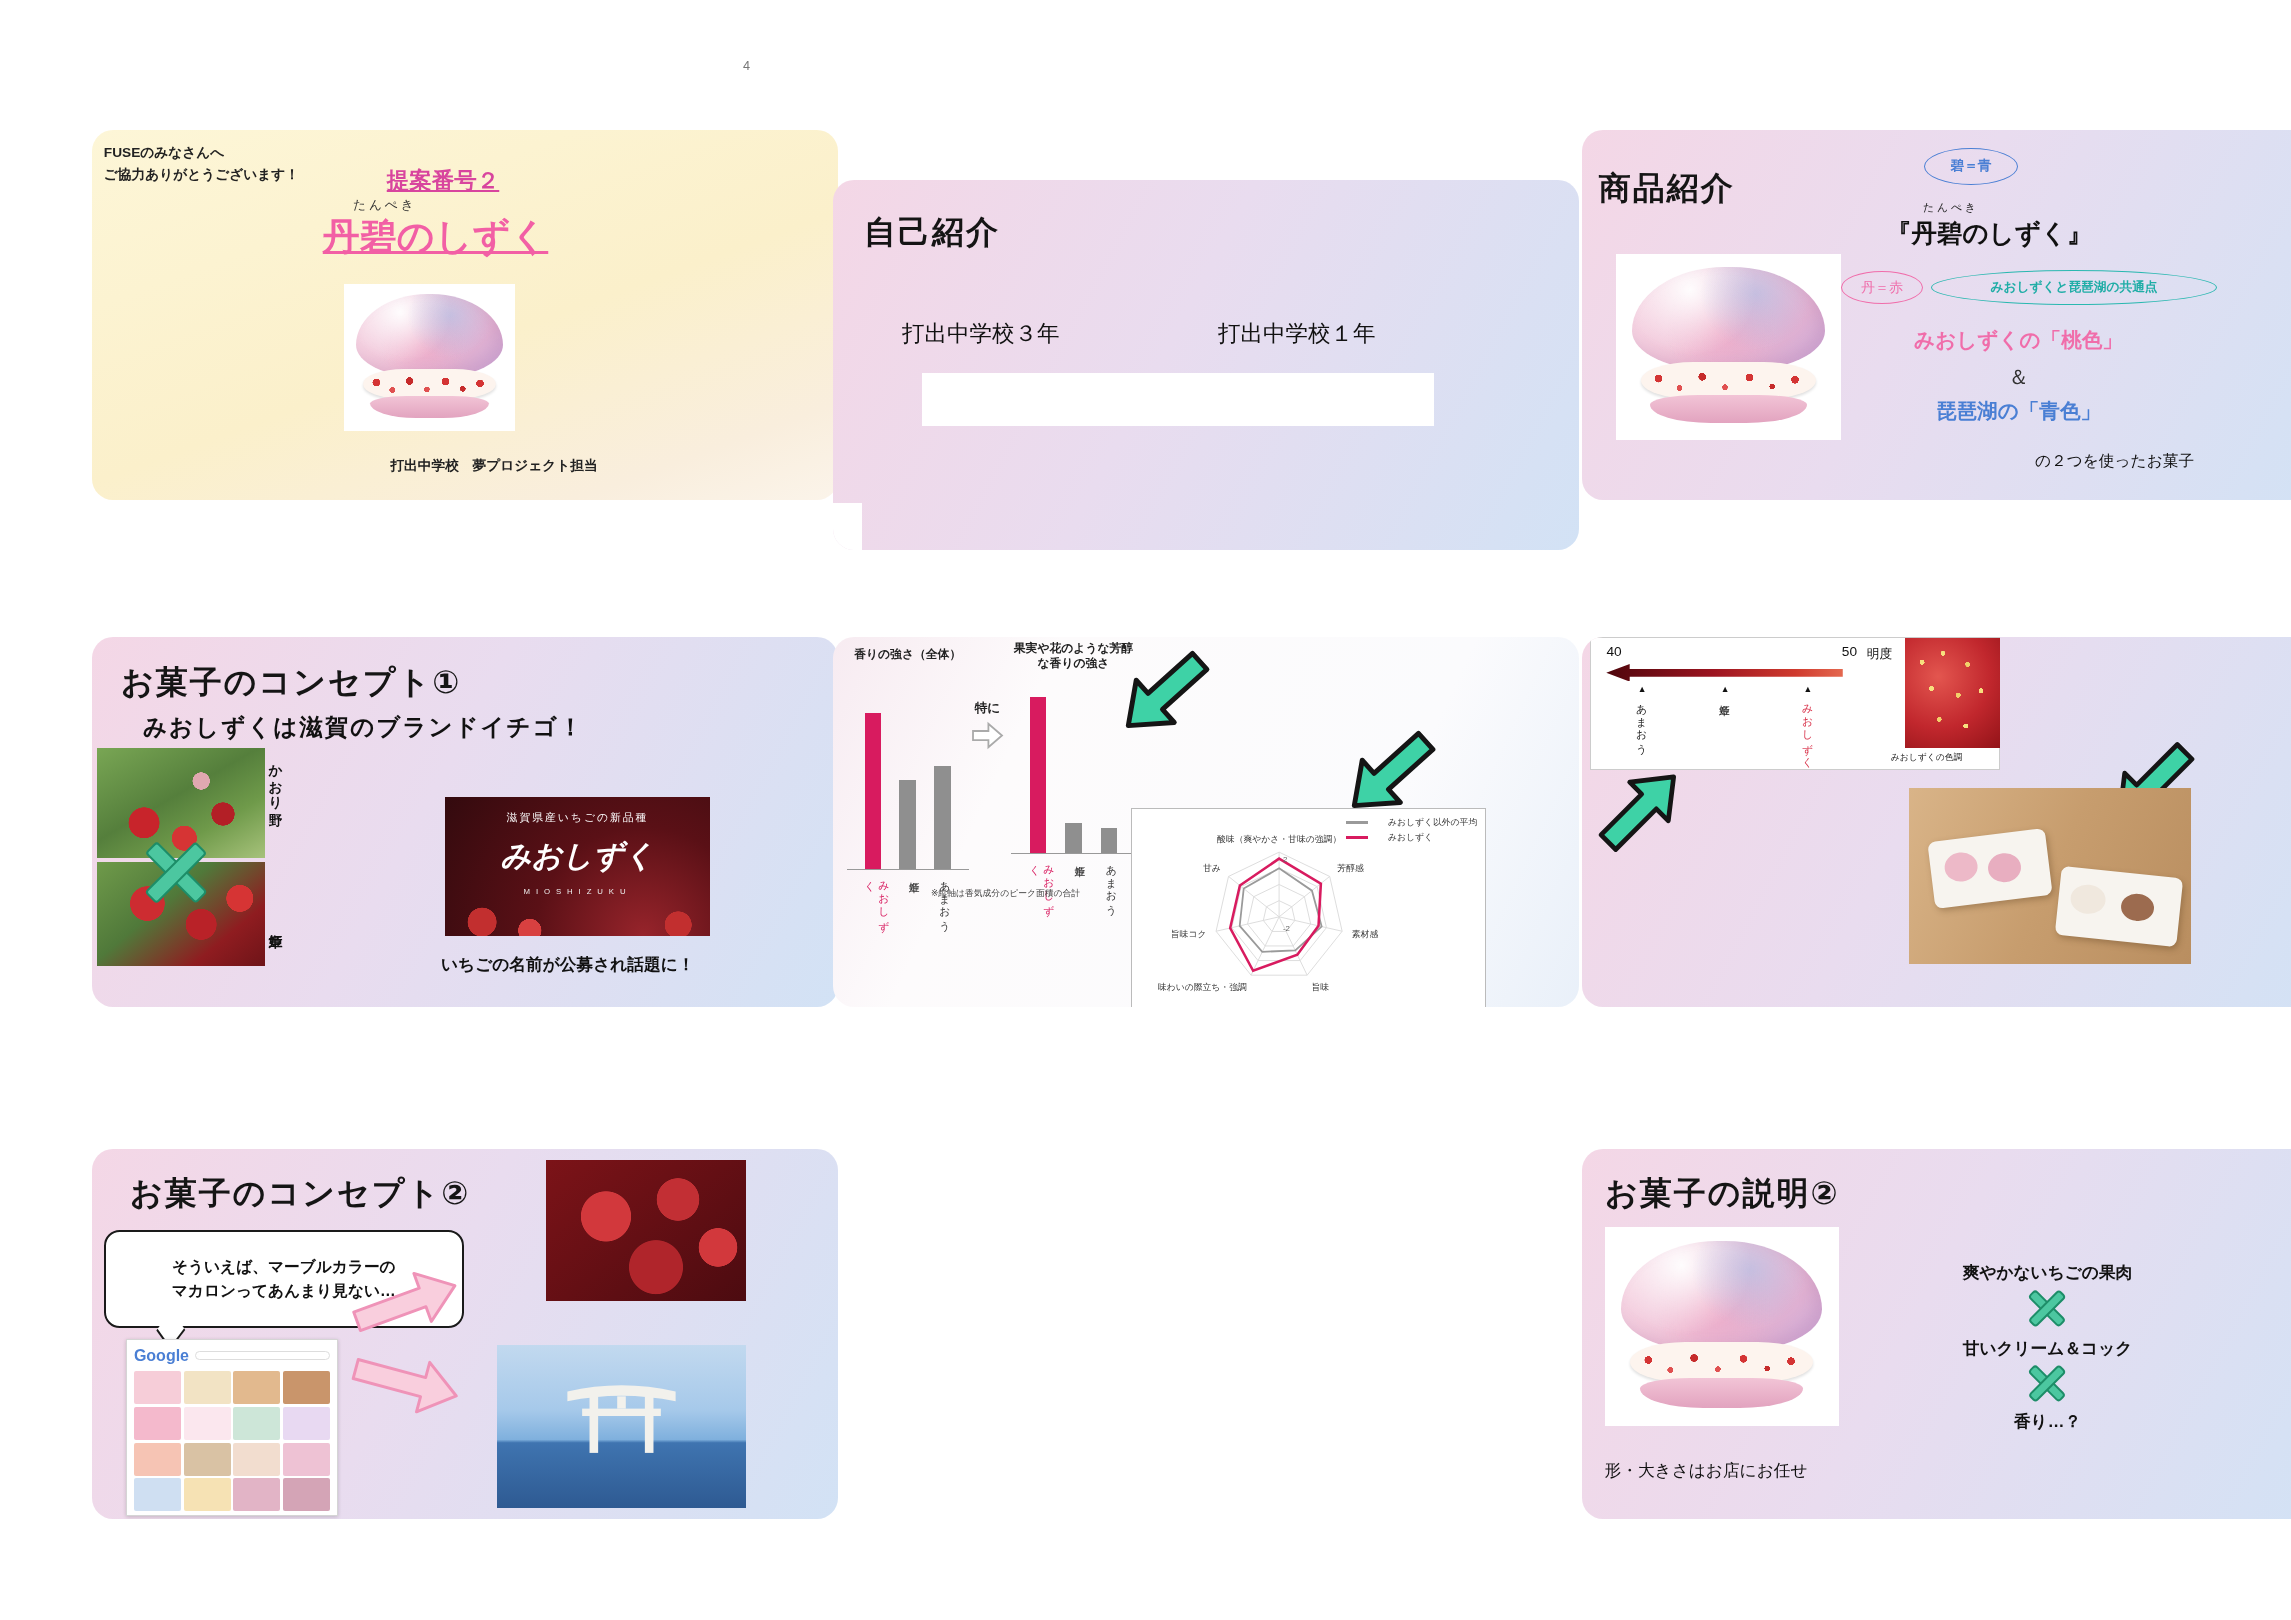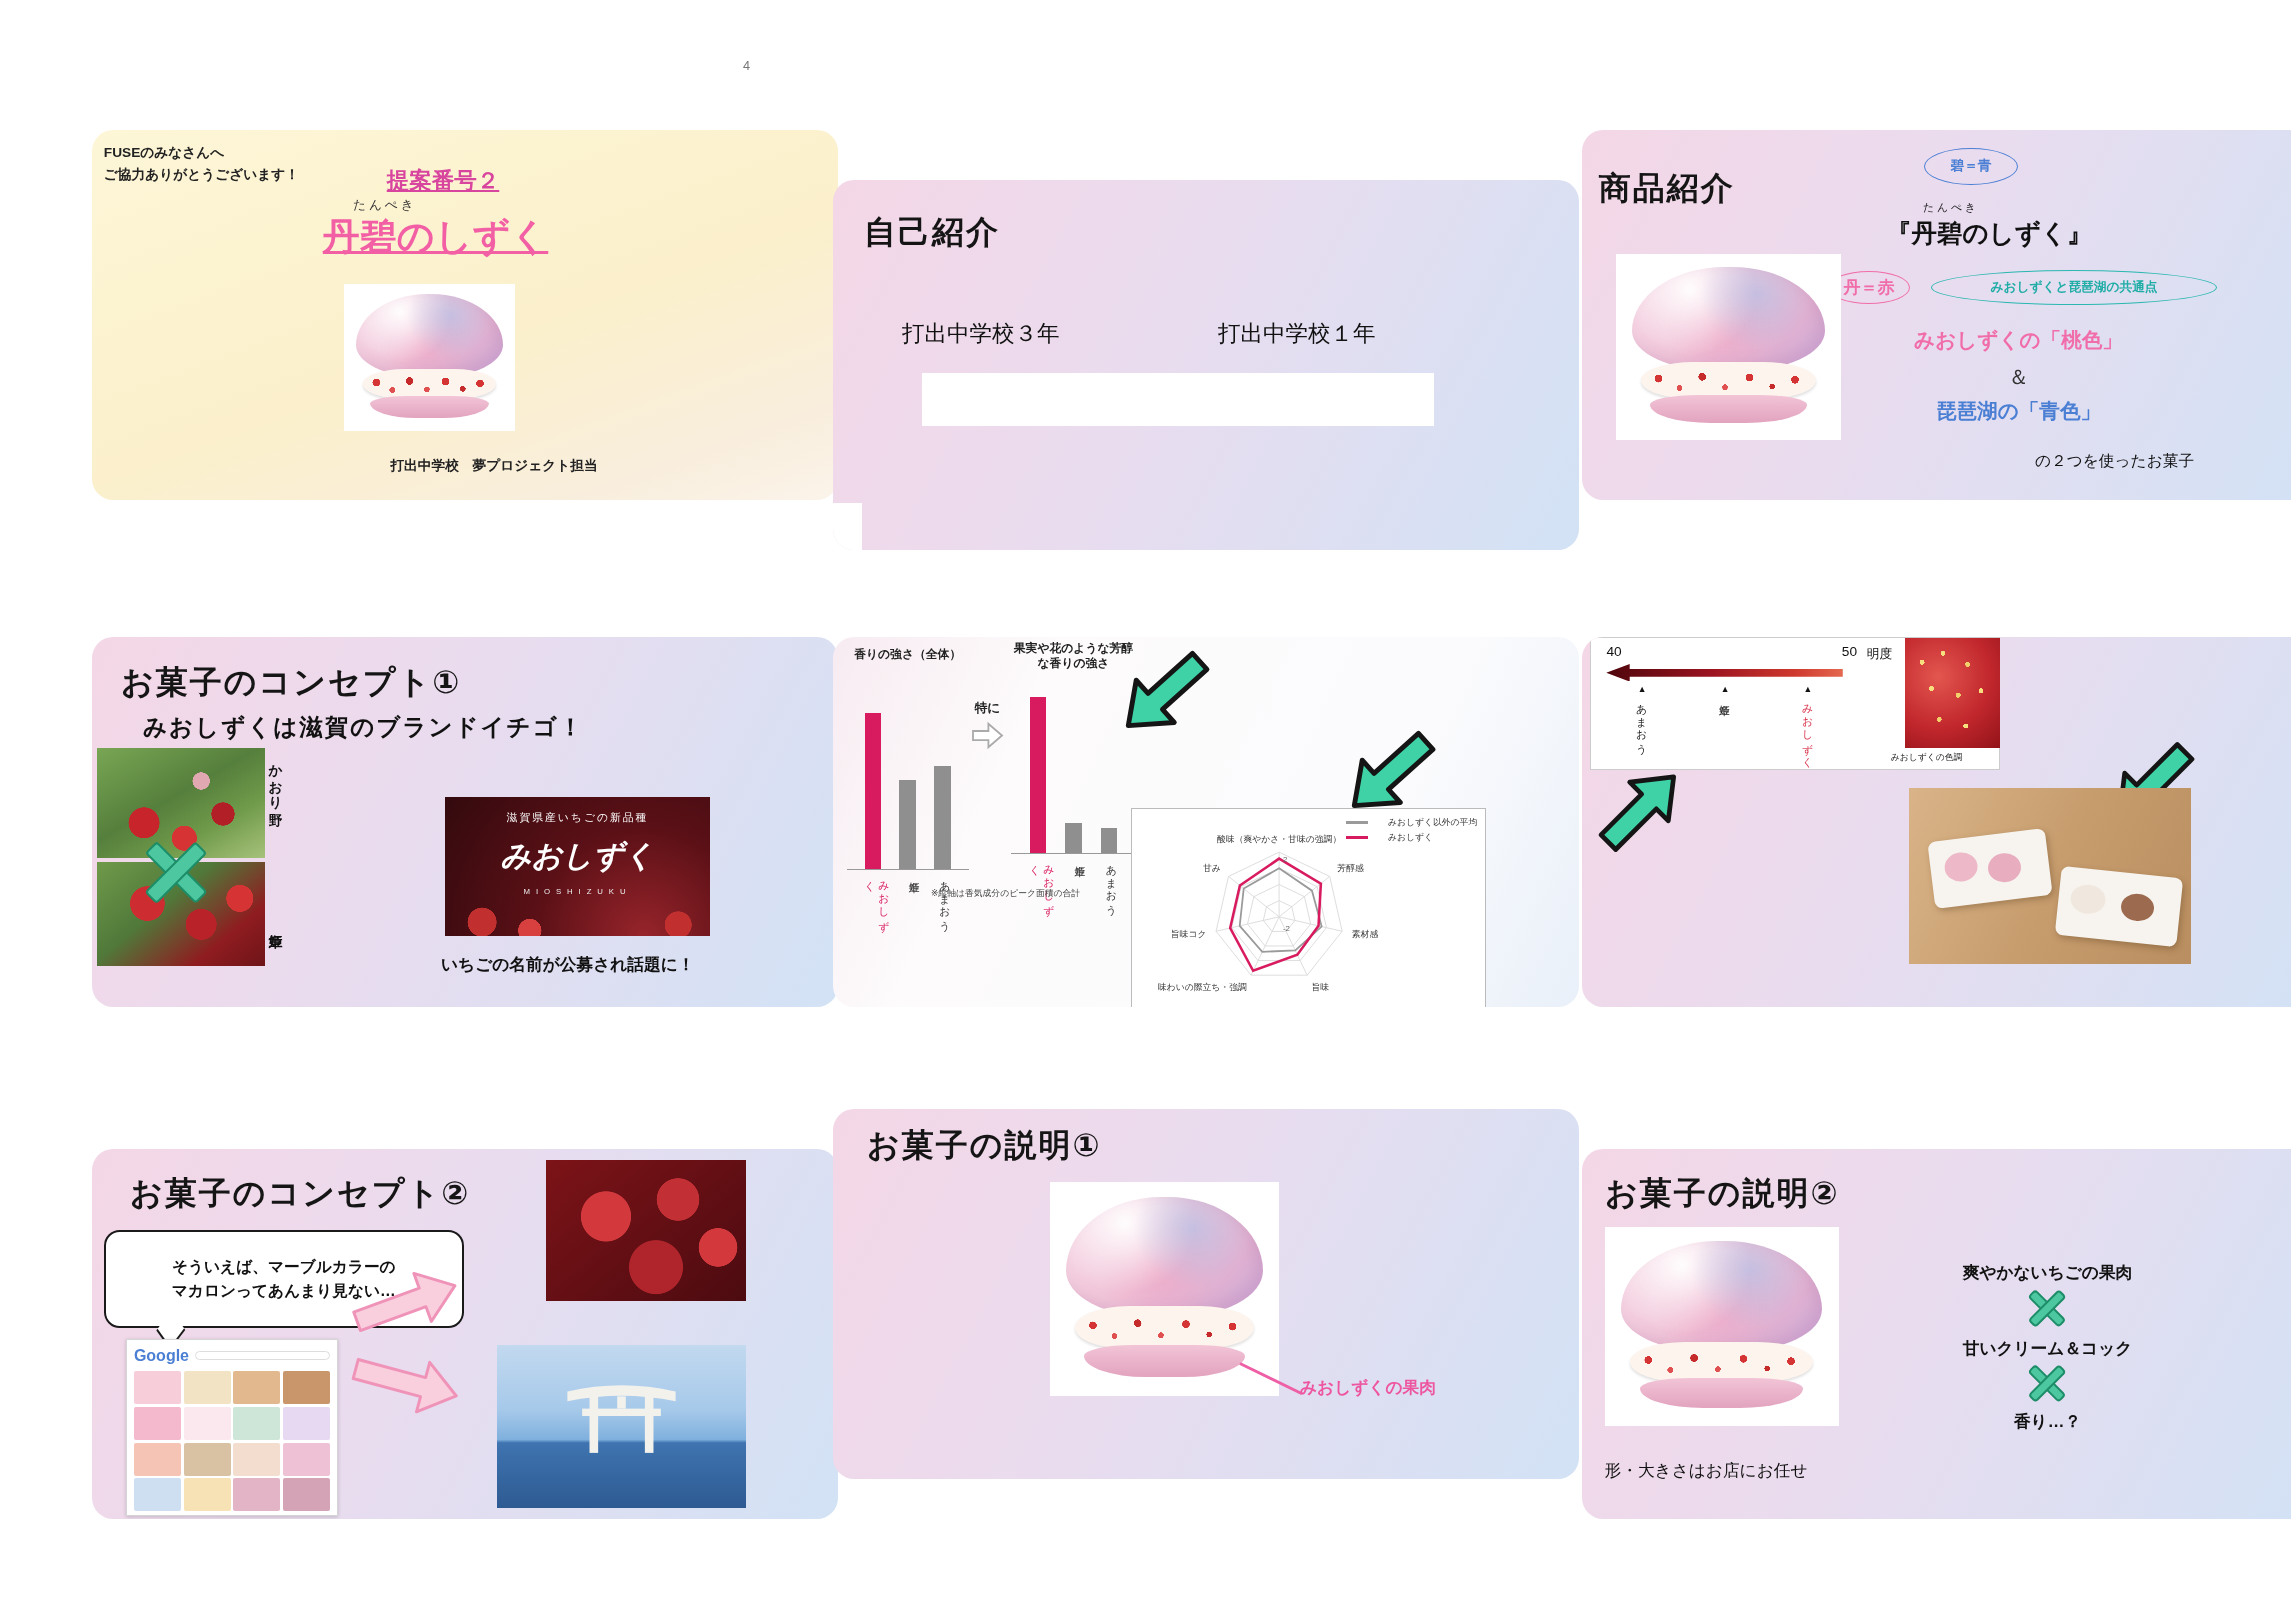--- a/index.html
+++ b/index.html
@@ -163,21 +163,21 @@
     <div class="abs" style="left:385px;top:138px;font-size:22.5px;color:#111">打出中学校１年</div>
     <div class="abs" style="left:89px;top:193px;width:512px;height:53px;background:#fff"></div>
     <div class="abs" style="left:-3.9px;top:323px;width:33px;height:51px;background:#fff"></div>
   </section>
 
   <section class="slide grad" style="left:1582px;top:130px">
     <h2 class="abs stitle" style="left:16.7px;top:37px">商品紹介</h2>
     <div class="abs oval" style="left:342px;top:17.6px;width:94px;height:37px;border:1.6px solid #4a7fd4;color:#4a7fd4;font-size:13.7px;font-weight:bold">碧＝青</div>
     <div class="abs" style="left:341px;top:71px;font-size:10.8px;color:#222;letter-spacing:2.9px">たんぺき</div>
     <div class="abs" style="left:304px;top:86px;font-size:25.5px;font-weight:bold;color:#111;white-space:nowrap">『丹碧のしずく』</div>
-    <div class="abs oval" style="left:246px;top:141px;width:82px;height:33px;border:1.6px solid #f06daa;color:#f06daa;font-size:17px;font-weight:bold">丹＝赤</div>
+    <div class="abs oval" style="left:259px;top:141px;width:82px;height:33px;border:1.6px solid #f06daa;color:#f06daa;font-size:14px;font-weight:normal">丹＝赤</div>
     <div class="abs oval" style="left:349px;top:140px;width:286px;height:35px;border:1.6px solid #2ab8b0;color:#1fada6;font-size:12.7px;font-weight:bold">みおしずくと琵琶湖の共通点</div>
     <div class="abs img-box" style="left:34px;top:124px;width:225px;height:186px">
       <div class="macaron">
         <div class="mac-top"></div>
         <div class="mac-filling"></div>
         <div class="mac-bottom"></div>
       </div>
     </div>
     <div class="abs" style="left:309px;top:196px;width:255px;text-align:center;font-size:20.6px;font-weight:bold;color:#f06daa;white-space:nowrap">みおしずくの「桃色」</div>
     <div class="abs" style="left:309px;top:233px;width:255px;text-align:center;font-size:20.6px;color:#333">＆</div>
@@ -374,32 +374,20 @@
       <svg class="abs" style="left:63px;top:25.5px" width="123" height="90" viewBox="0 0 100 72">
         <path d="M6,16 Q50,6 94,16 L94,24 Q50,15 6,24 Z" fill="#f2f1ec"></path>
         <rect x="18" y="30" width="64" height="6" fill="#f2f1ec"></rect>
         <rect x="24" y="20" width="7" height="46" fill="#f2f1ec"></rect>
         <rect x="69" y="20" width="7" height="46" fill="#f2f1ec"></rect>
         <rect x="46.5" y="20" width="7" height="10" fill="#f2f1ec"></rect>
       </svg>
     </div>
   </section>
 
-  <section class="slide grad" style="left:833px;top:1109px">
-    <h2 class="abs stitle" style="left:34px;top:14.7px">お菓子の説明①</h2>
-    <div class="abs img-box" style="left:217px;top:73px;width:229px;height:214px">
-      <div class="macaron">
-        <div class="mac-top"></div>
-        <div class="mac-filling"></div>
-        <div class="mac-bottom"></div>
-      </div>
-    </div>
-    <div class="abs" style="left:407px;top:253px;width:69px;height:2.9px;background:#ee5fa5;transform:rotate(26deg);transform-origin:left center"></div>
-    <div class="abs" style="left:467px;top:267px;font-size:16.7px;font-weight:bold;color:#ee55a0;white-space:nowrap">みおしずくの果肉</div>
-  </section>
 
   <section class="slide grad" style="left:1582px;top:1149px">
     <h2 class="abs stitle" style="left:23px;top:22.5px">お菓子の説明②</h2>
     <div class="abs img-box" style="left:22.5px;top:78px;width:234px;height:199px">
       <div class="macaron">
         <div class="mac-top"></div>
         <div class="mac-filling"></div>
         <div class="mac-bottom"></div>
       </div>
     </div>

